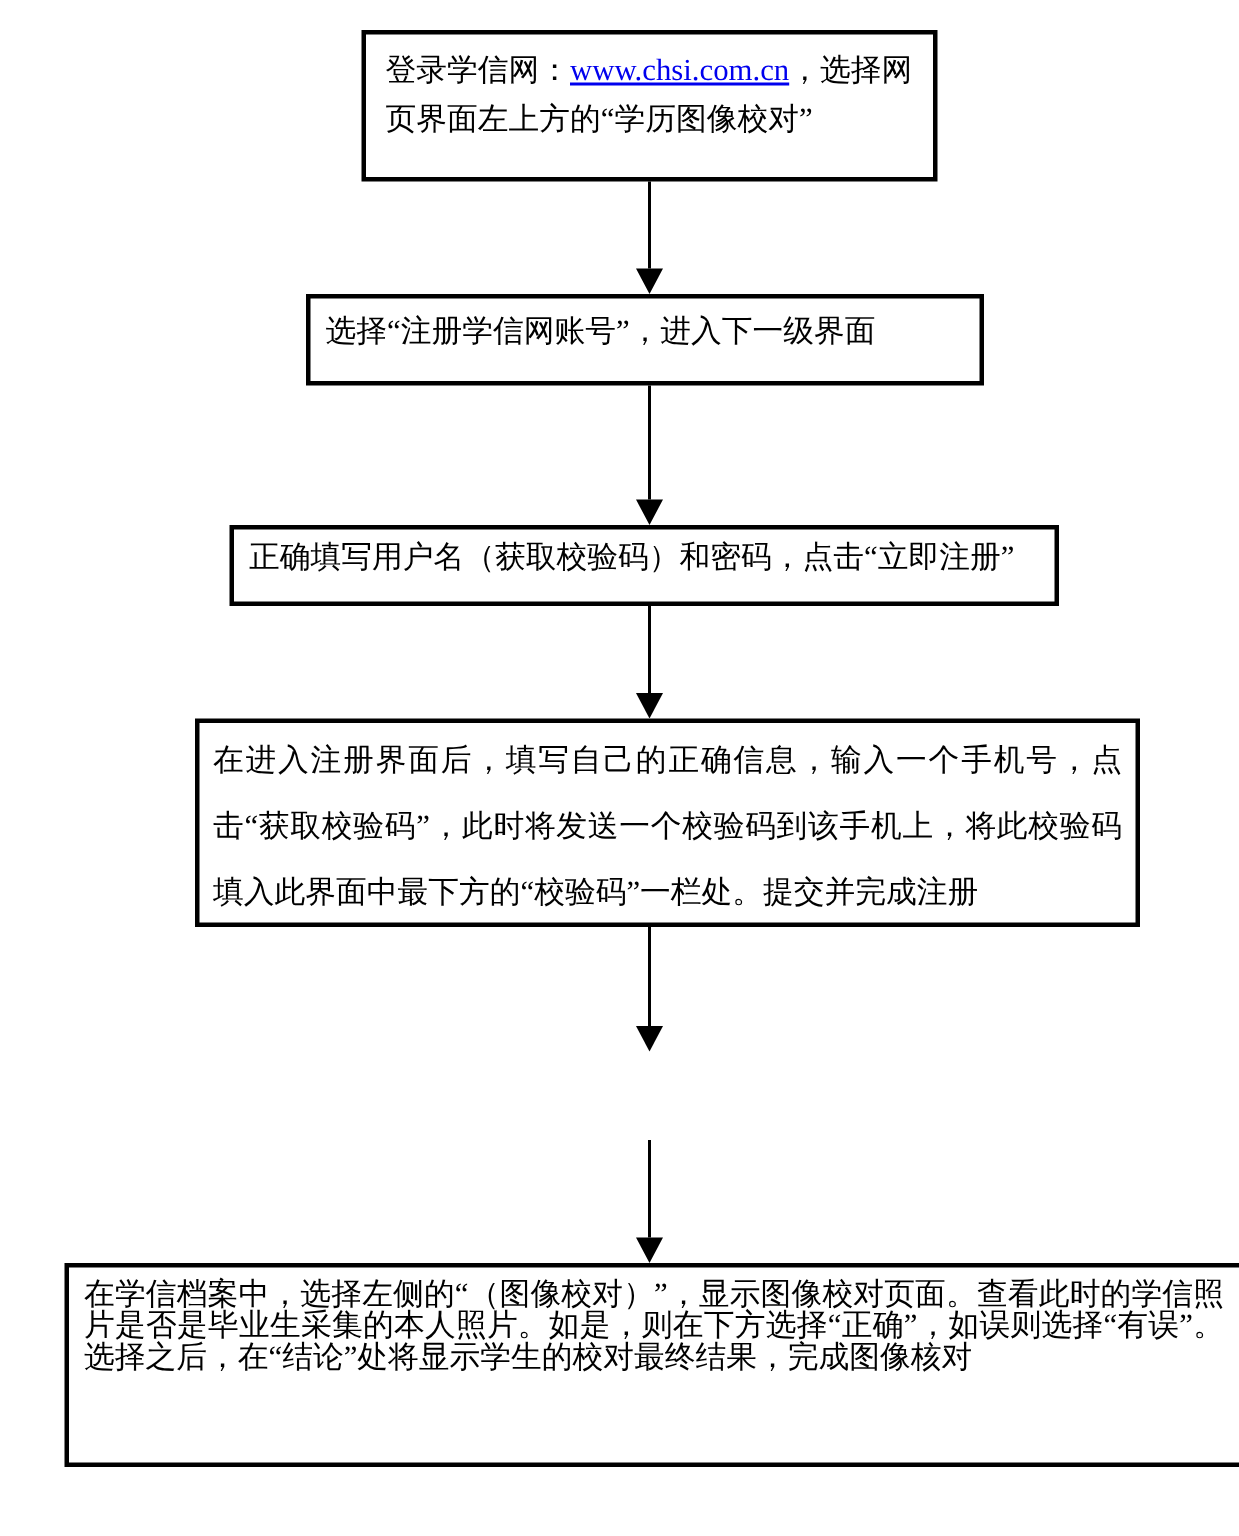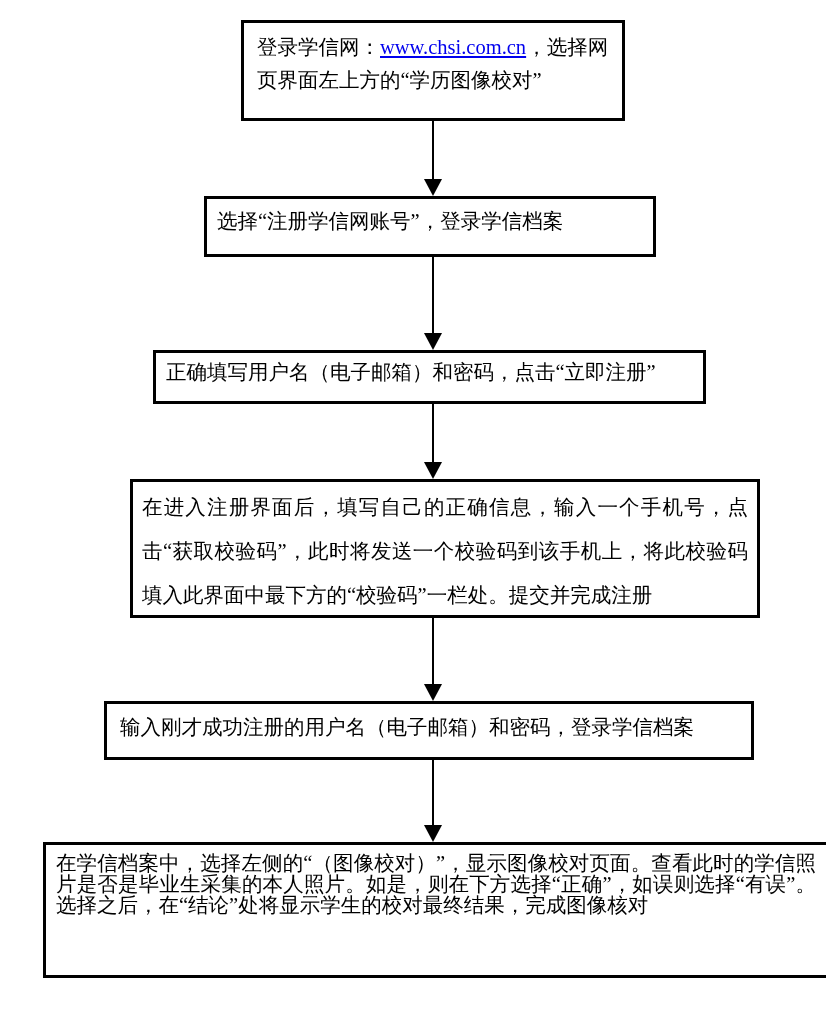--- a/index.html
+++ b/index.html
@@ -106,49 +106,46 @@
   <div class="box box-1">
     <span>登录学信网：</span><a class="url-link">www.chsi.com.cn</a><span>，选择网页界面左上方的“学历图像校对”</span>
   </div>
 
   <div class="arrow arrow-1">
     <div class="shaft"></div>
     <div class="head"></div>
   </div>
 
   <div class="box box-2">
-    <span>选择“注册学信网账号”，登录学信档案</span>
+    <span>选择“注册学信网账号”，进入下一级界面</span>
   </div>
 
   <div class="arrow arrow-2">
     <div class="shaft"></div>
     <div class="head"></div>
   </div>
 
   <div class="box box-3">
-    <span>正确填写用户名（电子邮箱）和密码，点击“立即注册”</span>
+    <span>正确填写用户名（获取校验码）和密码，点击“立即注册”</span>
   </div>
 
   <div class="arrow arrow-3">
     <div class="shaft"></div>
     <div class="head"></div>
   </div>
 
   <div class="box box-4">
     <span>在进入注册界面后，填写自己的正确信息，输入一个手机号，点击“获取校验码”，此时将发送一个校验码到该手机上，将此校验码填入此界面中最下方的“校验码”一栏处。提交并完成注册</span>
   </div>
 
   <div class="arrow arrow-4">
     <div class="shaft"></div>
     <div class="head"></div>
   </div>
 
-  <div class="box box-5">
-    <span>输入刚才成功注册的用户名（电子邮箱）和密码，登录学信档案</span>
-  </div>
 
   <div class="arrow arrow-5">
     <div class="shaft"></div>
     <div class="head"></div>
   </div>
 
   <div class="box box-6">
     <span>在学信档案中，选择左侧的“（图像校对）”，显示图像校对页面。查看此时的学信照片是否是毕业生采集的本人照片。如是，则在下方选择“正确”，如误则选择“有误”。选择之后，在“结论”处将显示学生的校对最终结果，完成图像核对</span>
   </div>
 

